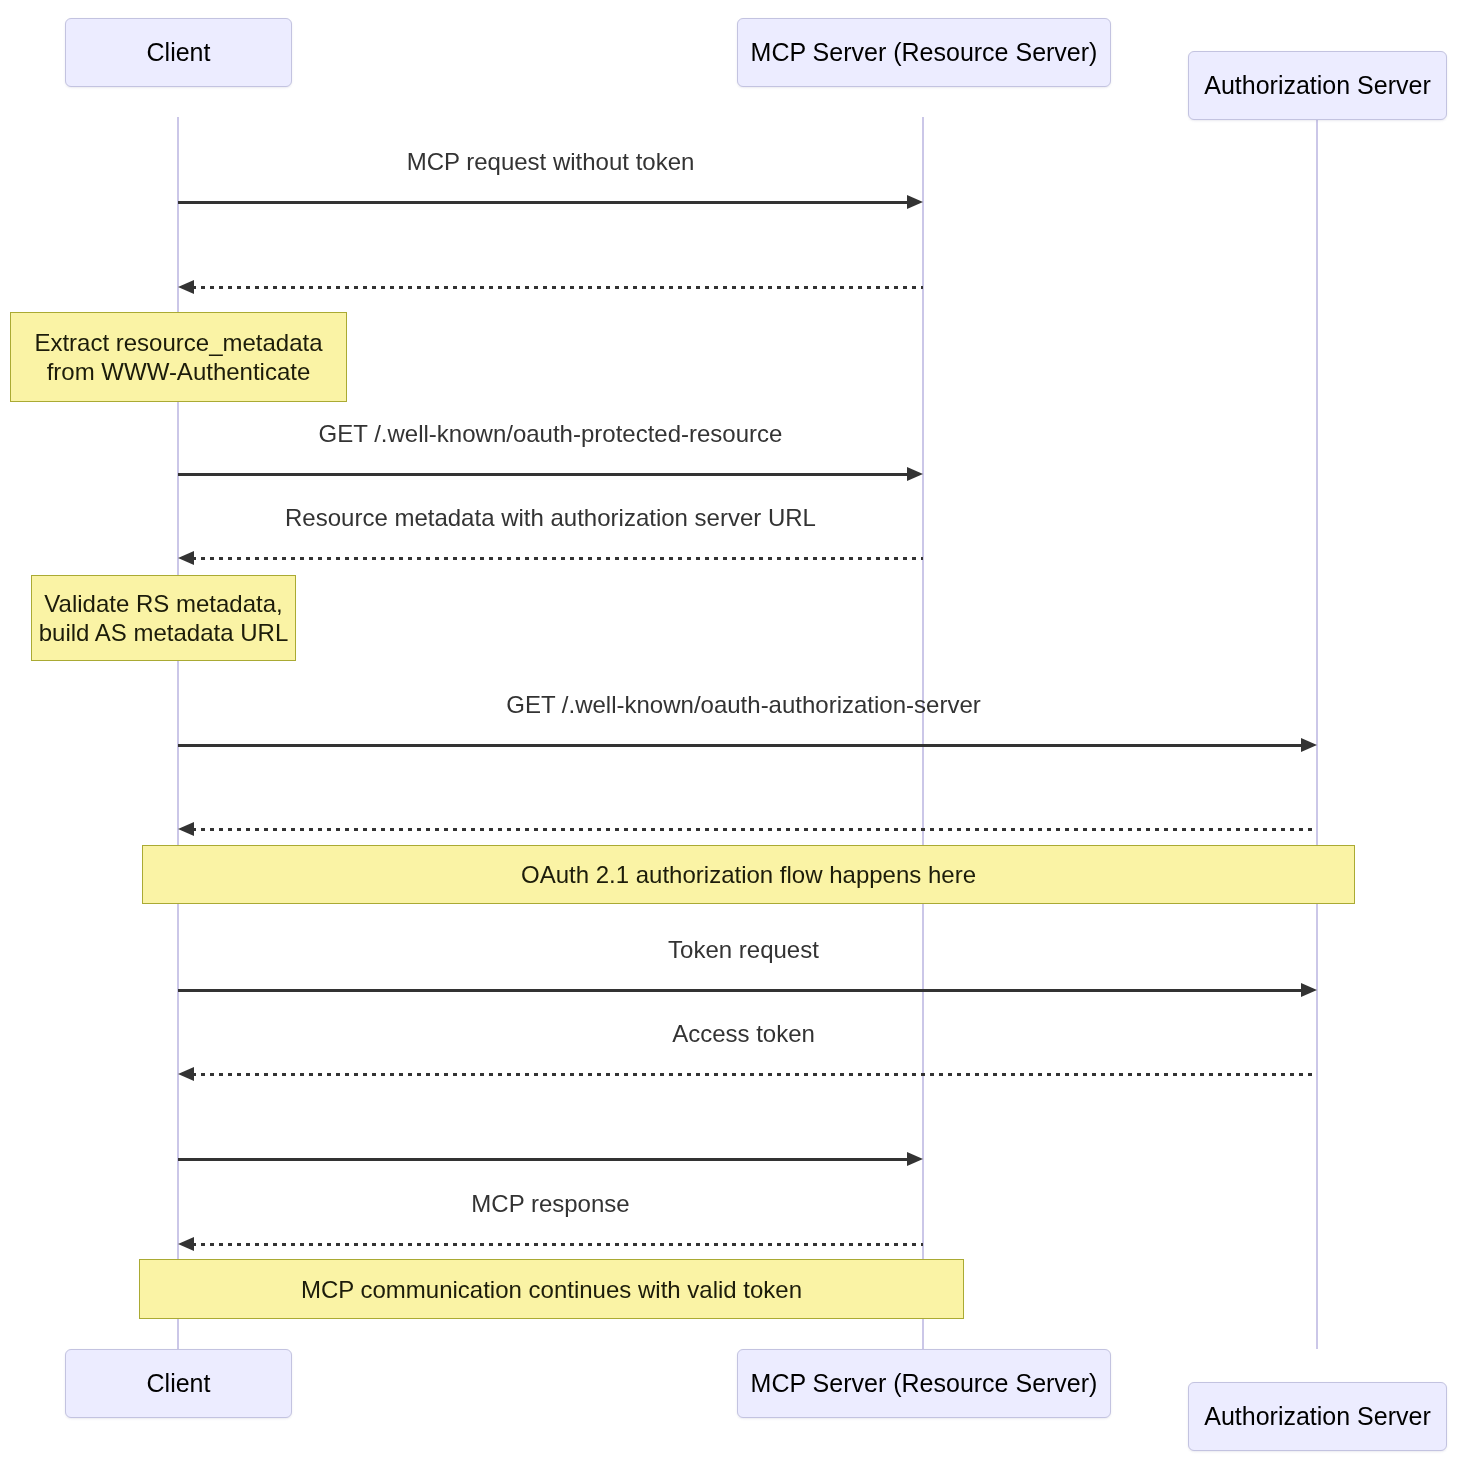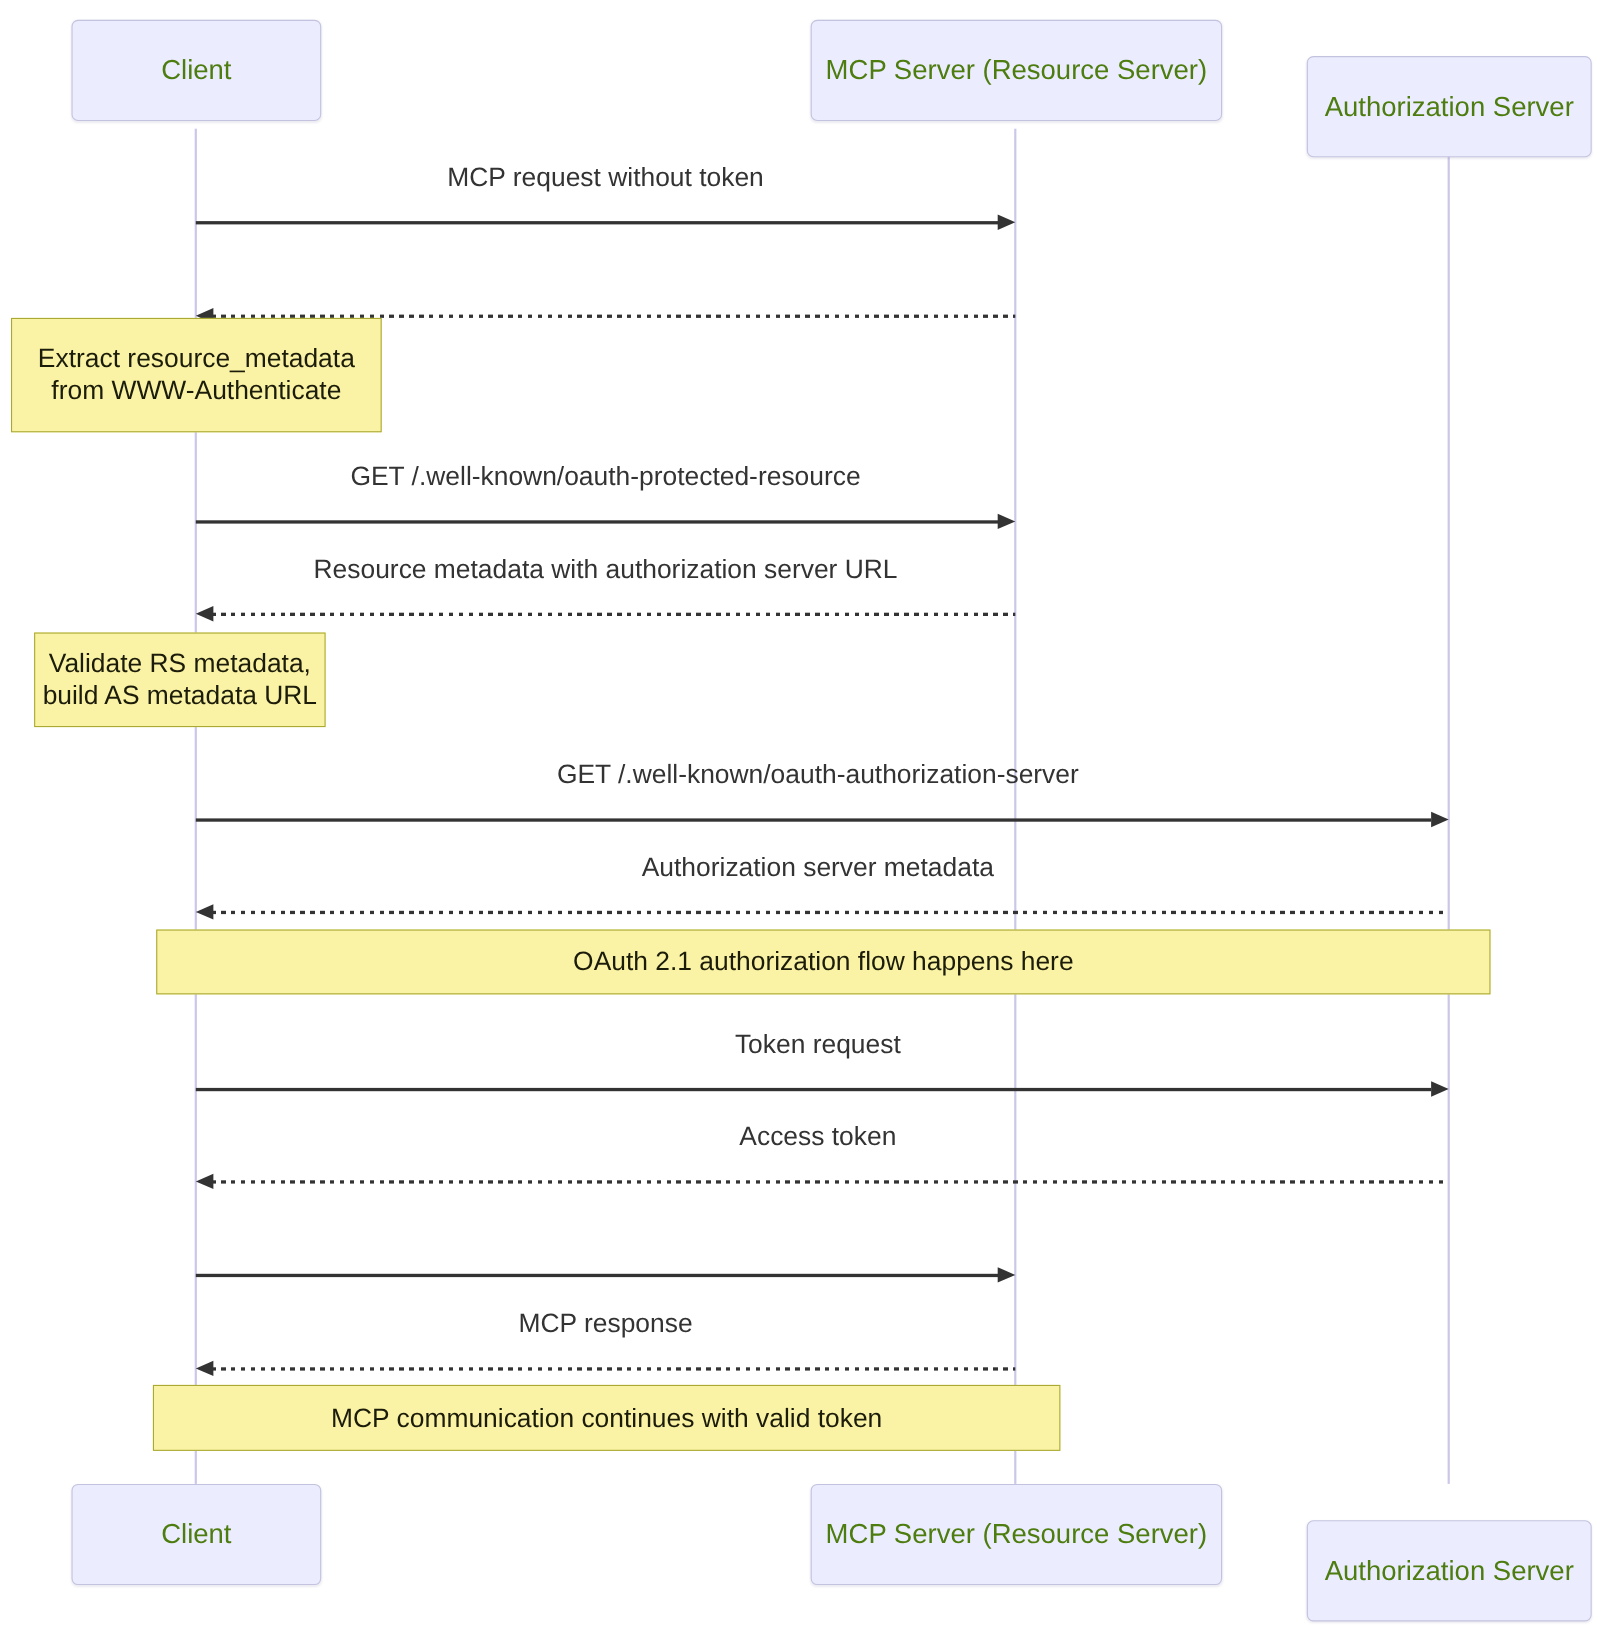--- a/index.html
+++ b/index.html
@@ -6,26 +6,26 @@
   #canvas{
     position:relative;
     width:1476px;height:1480px;
     background:#ffffff;
     font-family:"Liberation Sans", sans-serif;
     overflow:hidden;
   }
   
   .actor{
     position:absolute;
-    height:92px;
+    height:69px;
     background:#ECECFF;
     border:1.5px solid #C3C3E0;
     border-radius:6px;
     display:flex;align-items:center;justify-content:center;
-    font-size:25px;color:#4d7c0f;
+    font-size:25px;color:#000000;
     box-shadow:0 1px 2px rgba(120,120,160,0.15);
     box-sizing:border-box;
     text-align:center;
   }
   .actor.top{top:18px;}
   .actor.bottom{top:1349px;}
   .actor.client{left:65px;width:227px;}
   .actor.mcp{left:737px;width:374px;}
   .actor.auth{left:1188px;width:259px;margin-top:33px;}
   
@@ -65,21 +65,21 @@
   
   .note{
     position:absolute;
     background:#FAF3A5;
     border:1.5px solid #AAAA33;
     box-sizing:border-box;
     display:flex;flex-direction:column;align-items:center;justify-content:center;
     font-size:24px;line-height:29px;color:#1c1c0a;
     text-align:center;
   }
-  .note.n-extract{left:10px;top:289px;width:337px;height:104px;}
+  .note.n-extract{left:10px;top:312px;width:337px;height:90px;}
   .note.n-validate{left:31px;top:575px;width:265px;height:86px;}
   .note.n-oauth{left:142px;top:845px;width:1213px;height:59px;}
   .note.n-continue{left:139px;top:1259px;width:825px;height:60px;}
 </style>
 </head>
 <body>
 
 <div id="canvas">
 
   <div class="lifeline client"></div>
@@ -118,21 +118,20 @@
 
   <div class="note n-validate">
     <span>Validate RS metadata,</span>
     <span>build AS metadata URL</span>
   </div>
 
   <div class="msg-label span-ca" style="top:690px">GET /.well-known/oauth-authorization-server</div>
   <div class="msg-line solid line-ca-r" style="top:744px"></div>
   <div class="arrowhead right head-ca-r" style="top:738px"></div>
 
-  <div class="msg-label span-ca" style="top:774px">Authorization server metadata</div>
   <div class="msg-line dotted line-ca-l" style="top:828px"></div>
   <div class="arrowhead left head-l" style="top:822px"></div>
 
   <div class="note n-oauth">
     <span>OAuth 2.1 authorization flow happens here</span>
   </div>
 
   <div class="msg-label span-ca" style="top:935px">Token request</div>
   <div class="msg-line solid line-ca-r" style="top:989px"></div>
   <div class="arrowhead right head-ca-r" style="top:983px"></div>

